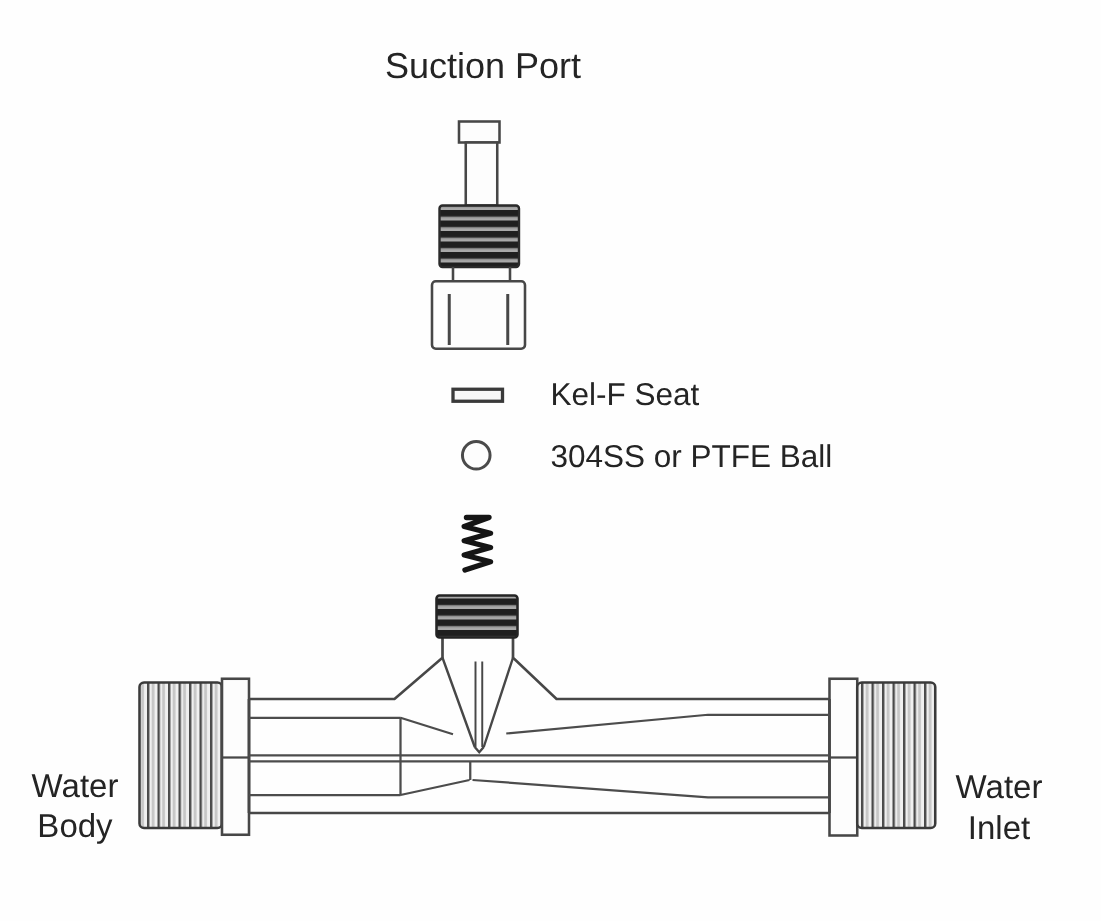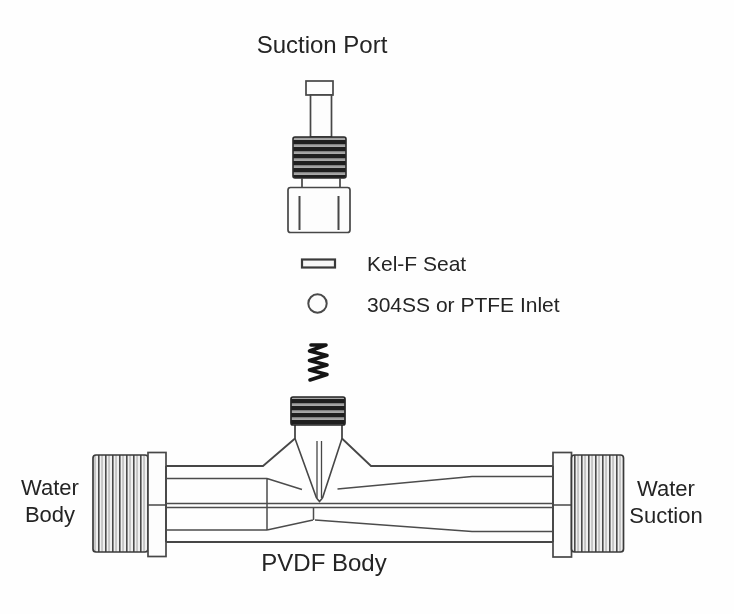--- a/index.html
+++ b/index.html
@@ -26,21 +26,21 @@
     color: #242424;
     white-space: nowrap;
     -webkit-font-smoothing: antialiased;
   }
   .lbl.center {
     transform: translateX(-50%);
     text-align: center;
   }
   .title-lbl   { font-size: 24px; }
   .part-lbl    { font-size: 21px; }
-  .port-lbl    { font-size: 22px; line-height: 27px; }
+  .port-lbl    { font-size: 22px; line-height: 27px; margin-top: 36px; }
   .body-lbl    { font-size: 24px; }
 </style>
 </head>
 <body>
 
 <div id="stage">
 
   <svg width="734" height="614" viewBox="0 0 734 614">
     <defs>
 
@@ -102,28 +102,27 @@
                M267,530 L313,520
                M313.5,507.5 V520
                M315,520 L472,531.5 H553" fill="none" stroke="#4c4c4c" stroke-width="1.5"></path>
     </g>
   </svg>
 
   <div class="lbl center title-lbl" style="left:322px; top:31px;">Suction Port</div>
 
   <div class="lbl part-lbl" style="left:367px; top:252px;">Kel-F Seat</div>
 
-  <div class="lbl part-lbl" style="left:367px; top:293px;">304SS or PTFE Inlet</div>
+  <div class="lbl part-lbl" style="left:367px; top:293px;">304SS or PTFE Ball</div>
 
 
   <div class="lbl center port-lbl" style="left:50px; top:474px;">
     <div>Water</div>
     <div>Body</div>
   </div>
 
   <div class="lbl center port-lbl" style="left:666px; top:475px;">
     <div>Water</div>
-    <div>Suction</div>
+    <div>Inlet</div>
   </div>
 
-  <div class="lbl center body-lbl" style="left:324px; top:549px;">PVDF Body</div>
 
 </div>
 
 </body></html>

